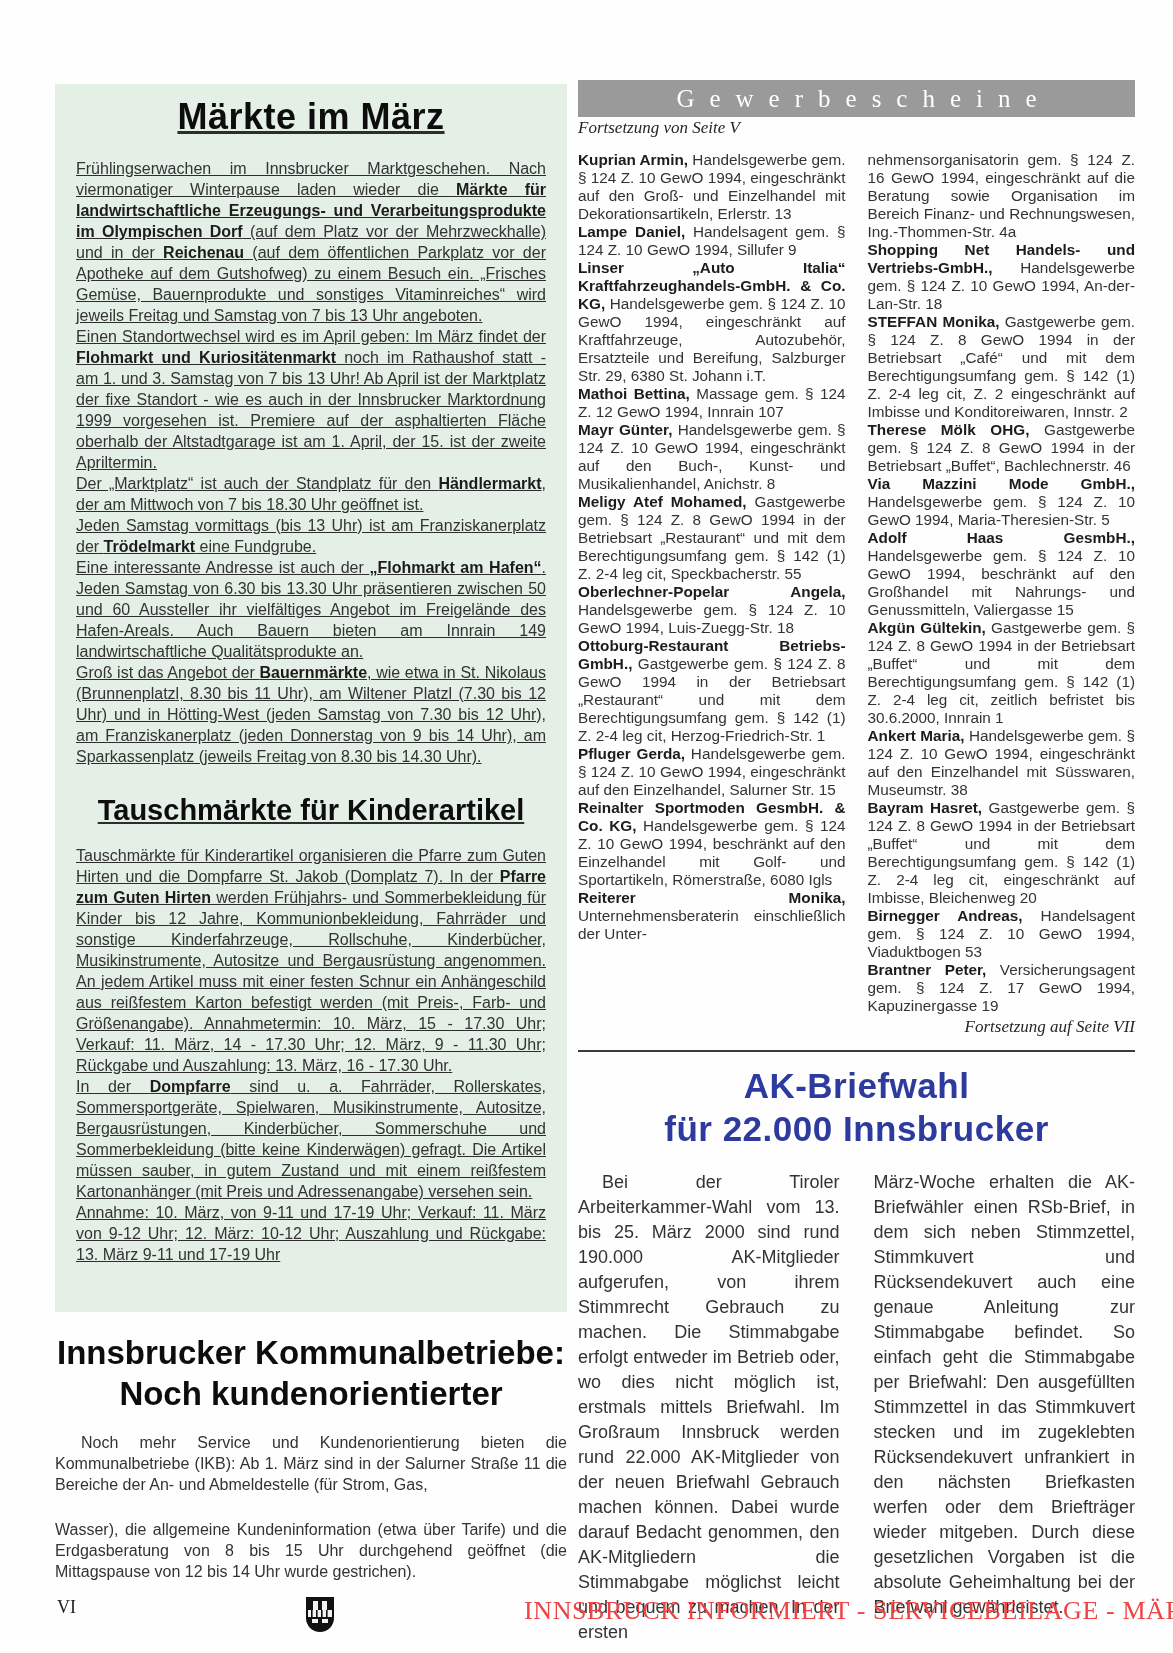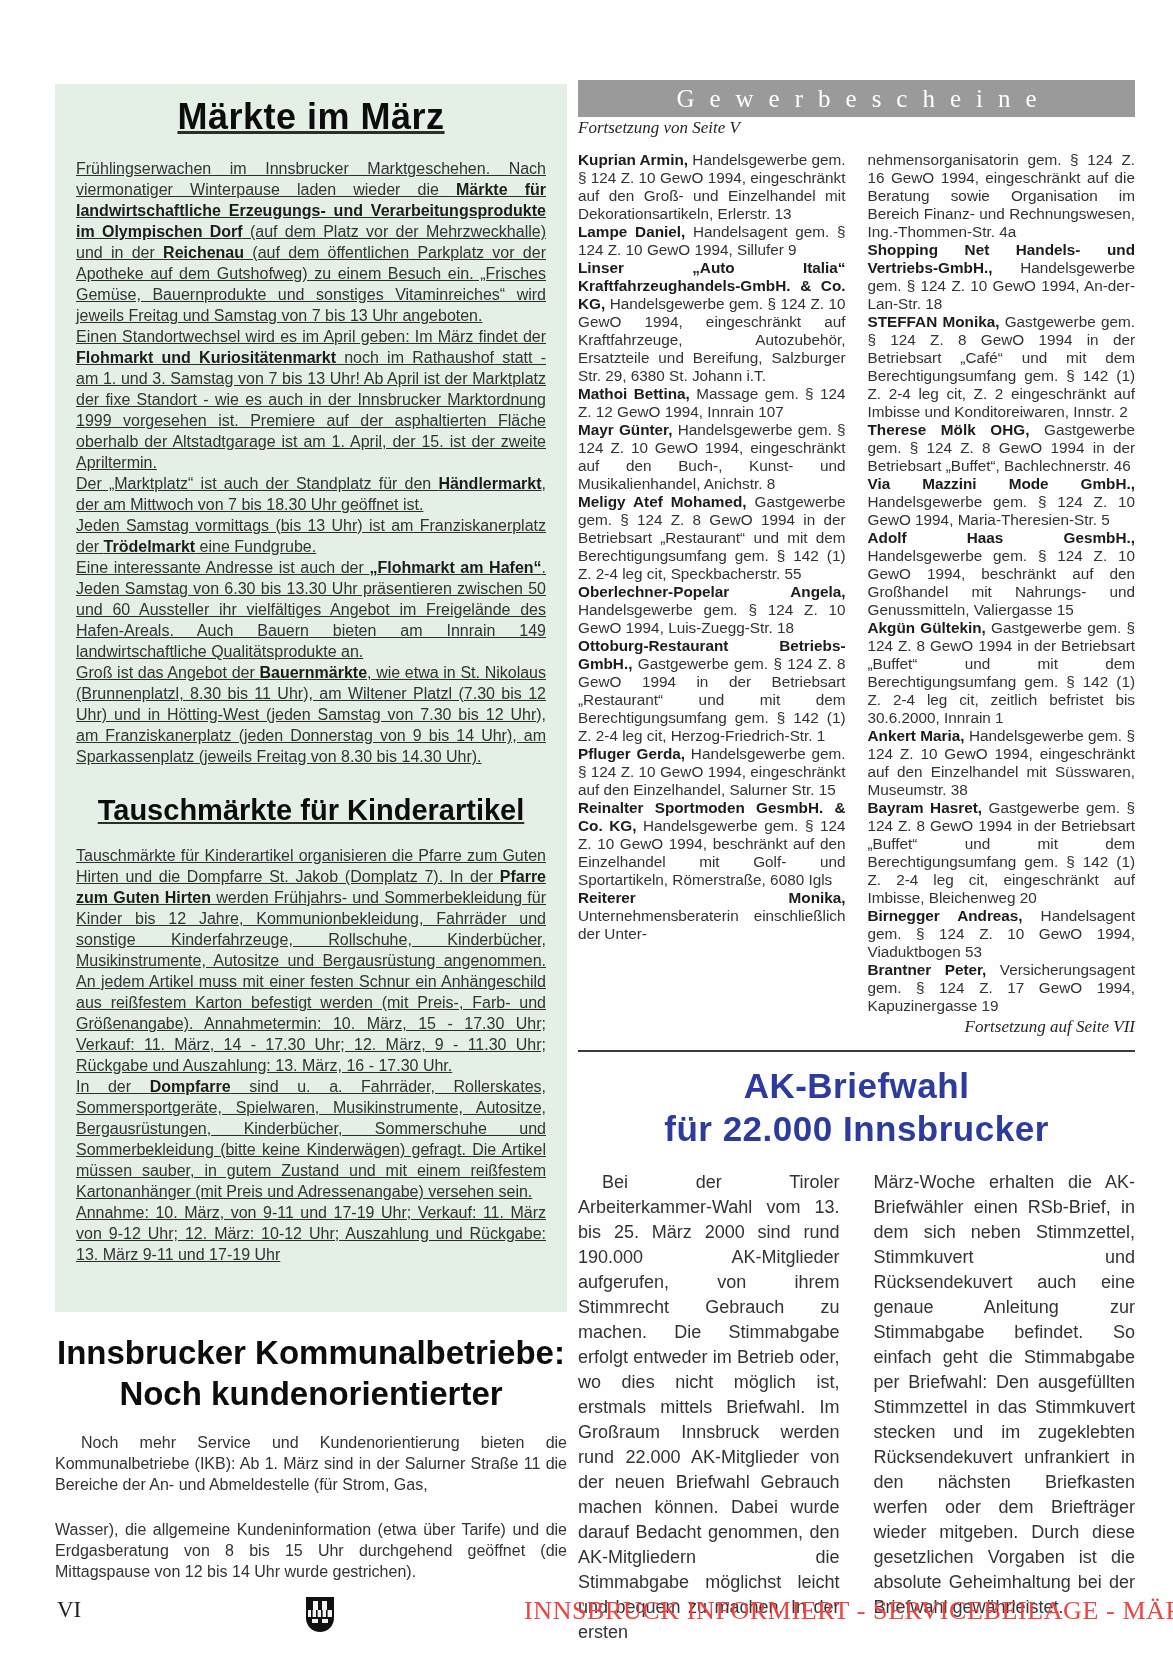--- a/index.html
+++ b/index.html
@@ -70,21 +70,21 @@
     letter-spacing:.5px;
   }
   .ak-cols { display:flex; gap:34px; }
   .ak-cols > div { flex:1; }
   .ak-cols p { font-size:18px; line-height:25px; color:#333; }
   .akcol-first p { text-indent:24px; }
 
   
   .page-number {
     position:absolute; left:57px; top:1597px;
-    font-family:"Liberation Serif", serif; font-size:23px; color:#222;
+    font-family:"Liberation Serif", serif; font-size:18px; color:#222;
   }
   .coat { position:absolute; left:305px; top:1596px; }
   .footer-title {
     position:absolute; left:524px; top:1596px; width:635px;
     text-align:right; font-family:"Liberation Serif", serif;
     font-size:26px; letter-spacing:.6px; color:#ef4444; white-space:nowrap;
   }
 </style>
 </head>
 <body>

